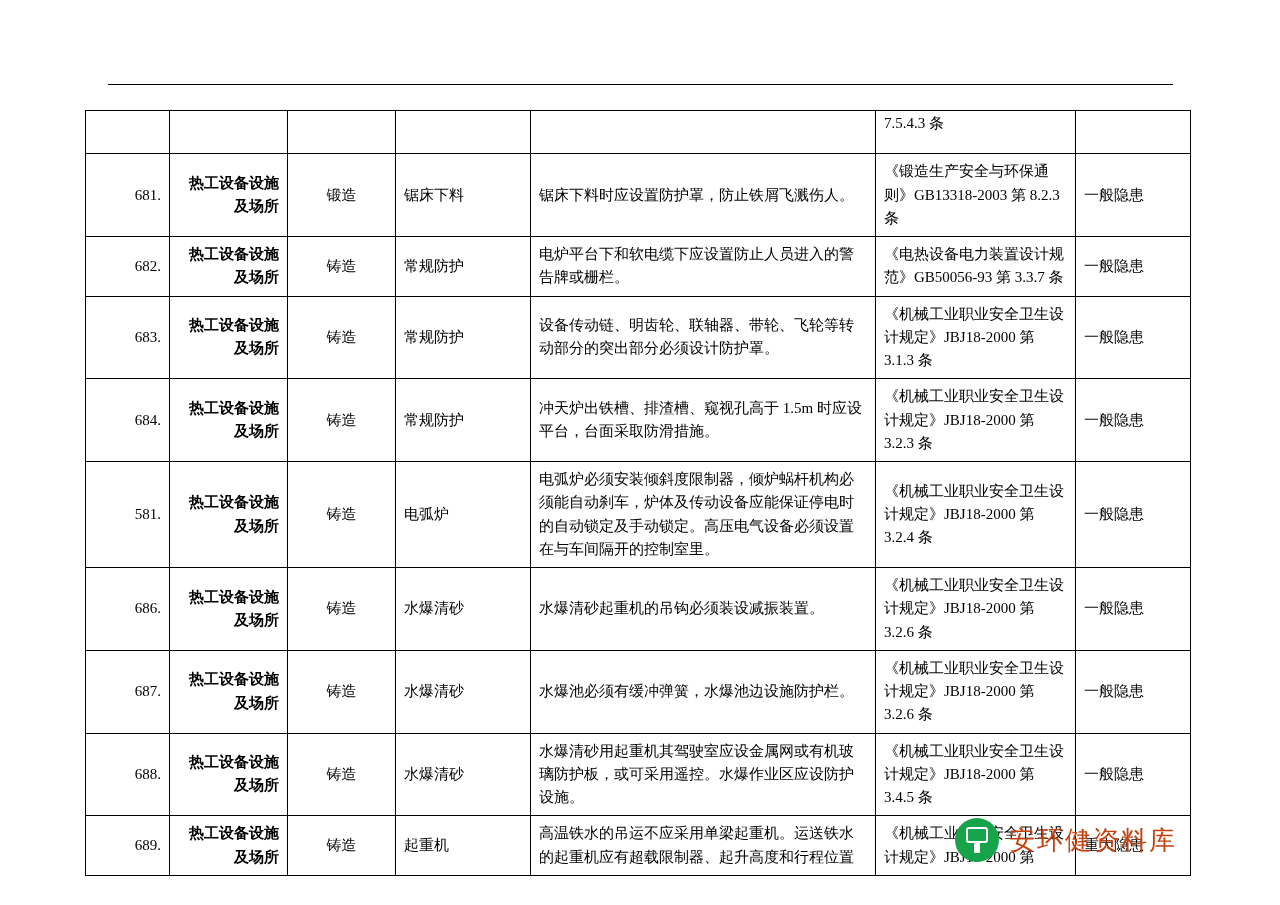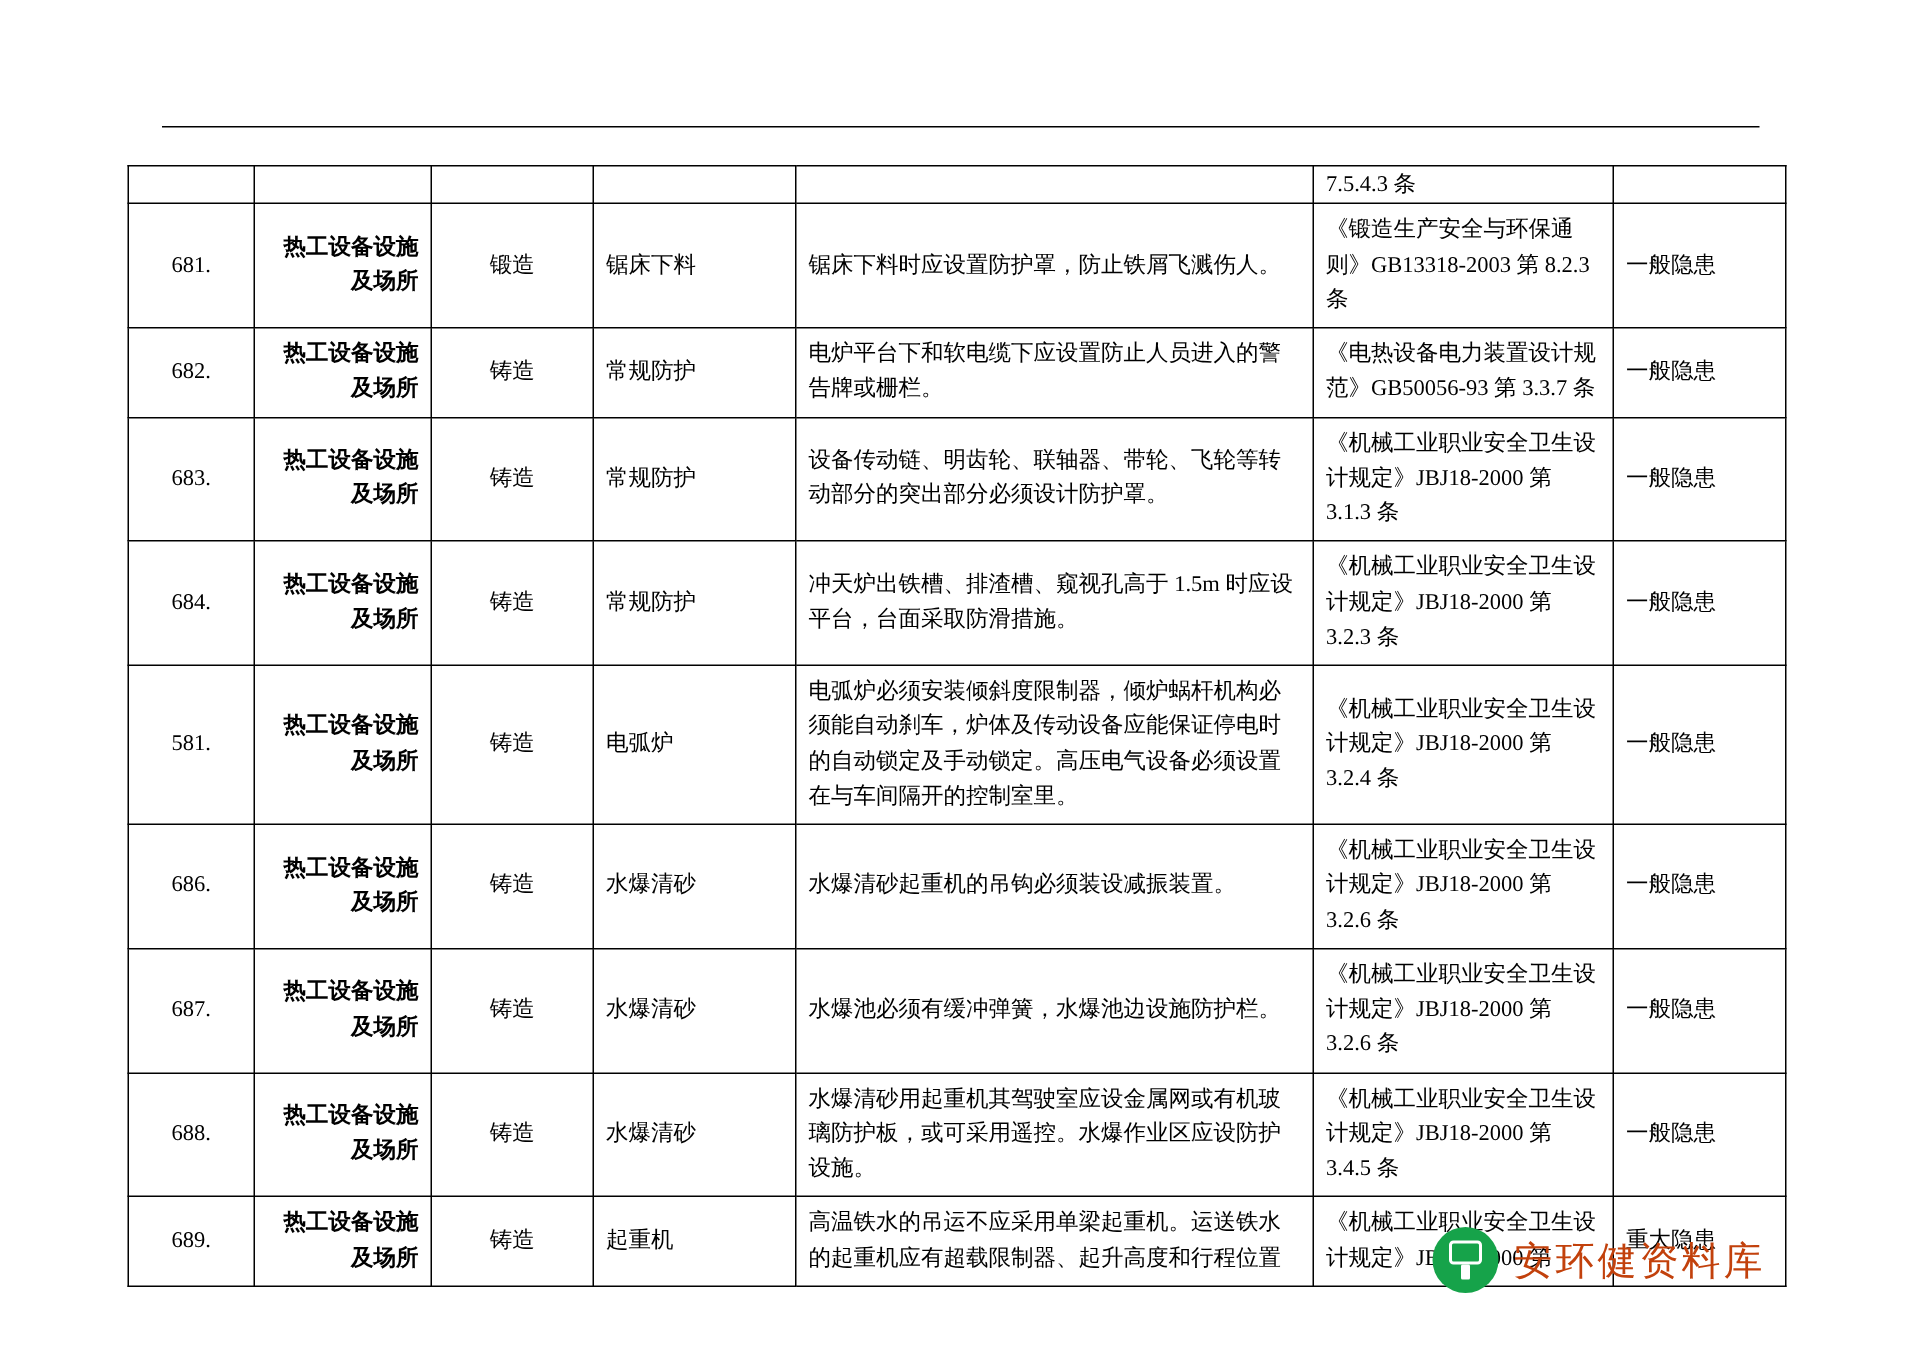--- a/index.html
+++ b/index.html
@@ -49,32 +49,32 @@
   }
   
   col.c-num { width: 84px; }
   col.c-cat { width: 118px; }
   col.c-proc { width: 108px; }
   col.c-item { width: 135px; }
   col.c-desc { width: 345px; }
   col.c-basis { width: 200px; }
   col.c-level { width: 115px; }
 
-  td.num { text-align: center; }
+  td.num { text-align: right; }
   td.cat { text-align: right; font-weight: bold; }
   td.proc { text-align: center; }
   td.item { text-align: left; }
   td.desc { text-align: left; margin-left: 43px; }
   td.basis { text-align: left; }
   td.level { text-align: left; }
 
   tr.first-row td {
     height: 14px;
     padding-top: 2px;
-    padding-bottom: 0;
+    padding-bottom: 18px;
   }
   tr.first-row td.basis {
     text-align: left;
     vertical-align: top;
     font-size: 15px;
     padding-top: 1px;
   }
 
   
   .stamp {

